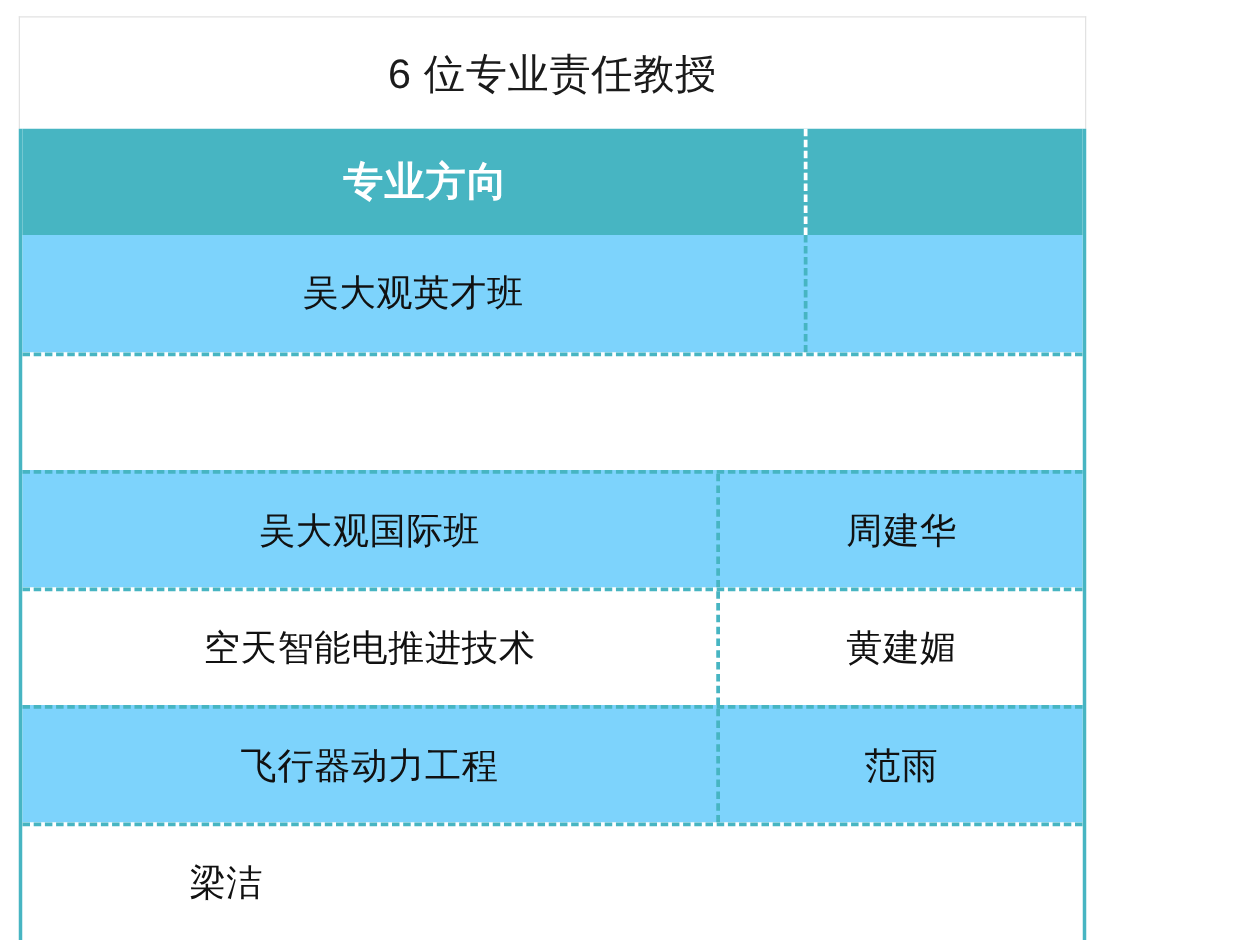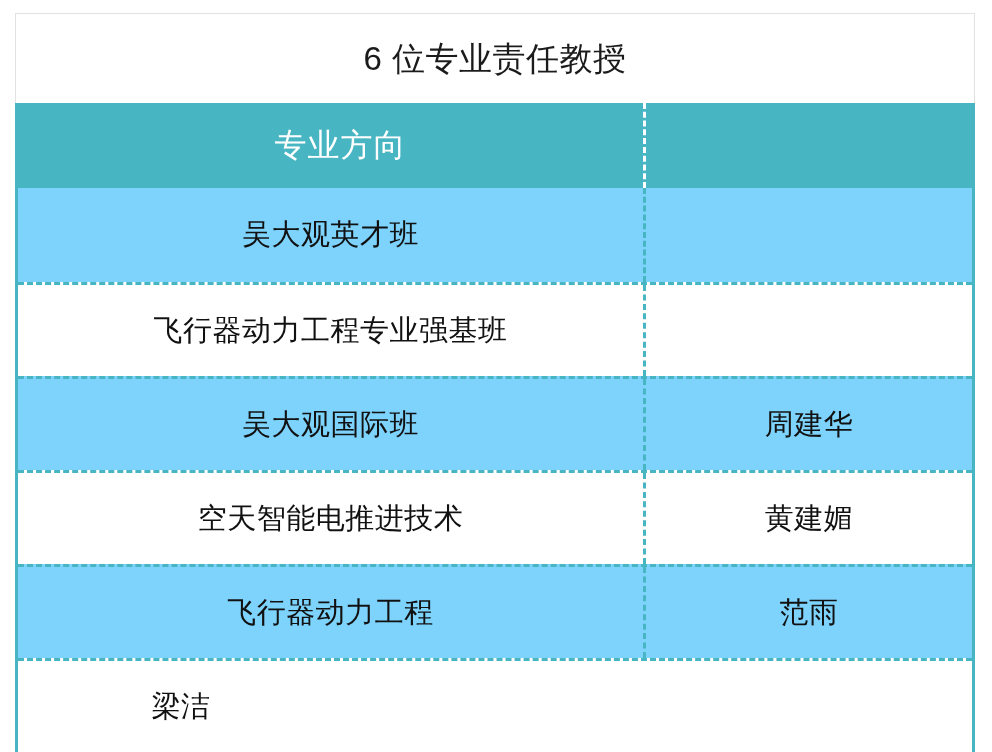--- a/index.html
+++ b/index.html
@@ -11,21 +11,21 @@
     height: 752px;
     background: #ffffff;
     font-family: "Liberation Sans", "DejaVu Sans", sans-serif;
     overflow: hidden;
   }
 
   .table-wrap {
     position: absolute;
     left: 15px;
     top: 13px;
-    width: 960px;   
+    width: 854px;   
     height: 739px;  
     box-sizing: border-box;
   }
 
   
   .caption {
     box-sizing: border-box;
     height: 90px;           
     background: #ffffff;
     border: 1px solid #e2e2e2;
@@ -78,21 +78,21 @@
   
   .row-head {
     height: 85px;   
     background: #47b5c2;
   }
   .row-head .cell-dir {
     border-right: 3px dashed #ffffff;
   }
   .head-text {
     font-size: 32px;
-    font-weight: normal;
+    font-weight: bold;
     color: #ffffff;
     white-space: nowrap;
     letter-spacing: 1px;
     margin-left: 20px;
   }
 
   
   .row-body {
     height: 94px;
   }
@@ -128,23 +128,20 @@
       </div>
     </div>
 
     <div class="row row-body alt">
       <div class="cell-dir">
         <span class="body-text">吴大观英才班</span>
       </div>
     </div>
 
     <div class="row row-body plain">
-      <div class="cell-dir">
-        <span class="body-text">飞行器动力工程专业强基班</span>
-      </div>
     </div>
 
     <div class="row row-body alt">
       <div class="cell-dir">
         <span class="body-text">吴大观国际班</span>
       </div>
       <div class="cell-prof">
         <span class="body-text">周建华</span>
       </div>
     </div>

